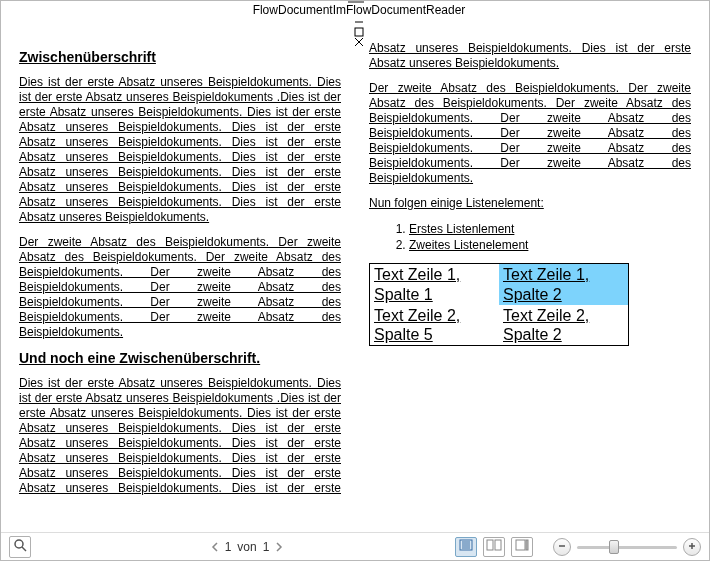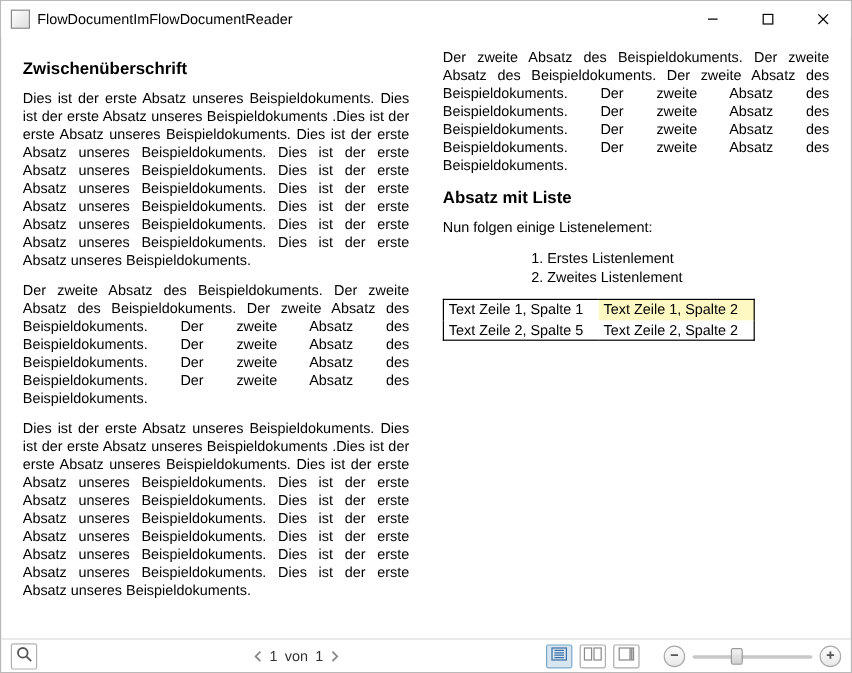--- a/index.html
+++ b/index.html
@@ -1,31 +1,31 @@
 <!DOCTYPE html>
 <html><head>
 <meta charset="utf-8">
 <style>
   * { box-sizing: border-box; }
   html, body { margin:0; padding:0; font-family: "Segoe UI", Tahoma, sans-serif; font-size:12px; color:#000; background:#fff; }
   .window { width:710px; height:561px; border:1px solid #b9b9b9; display:flex; flex-direction:column; }
-  .titlebar { height:30px; background:#fff; display:flex; align-items:center; padding:0 0 0 8px; }
+  .titlebar { height:30px; background:#fff; display:flex; align-items:center; padding:0 0 0 8px;flex-direction:column; }
   .titlebar .app-icon { width:16px; height:16px; border:1px solid #888; background:linear-gradient(135deg,#fff,#ddd); margin-right:6px; }
   .titlebar .title { flex:1; font-size:12px; }
   .winbtn { width:46px; height:30px; display:flex; align-items:center; justify-content:center; }
   .winbtn svg { display:block; }
-  .content { flex:1; overflow:hidden; padding:10px 18px 4px 18px; }
+  .content { flex:1; overflow:hidden; padding:10px 18px 4px 18px;text-decoration:underline; }
   .columns { column-count:2; column-gap:28px; column-fill:auto; height:480px; }
   .columns h3 { font-size:14px; font-weight:bold; margin:8px 0 10px 0; }
   .columns p { margin:0 0 10px 0; line-height:1.25; text-align:justify; hyphens:auto; }
   .columns ol { margin:2px 0 10px 0; padding-left:40px; }
-  .columns ol li { line-height:1.35;margin-left:47px; }
+  .columns ol li { line-height:1.35; }
   table.doc-table { border:1.5px solid #000; border-collapse:collapse; width:260px; margin-top:4px; }
-  table.doc-table td { padding:1px 4px; vertical-align:top; font-size:12px; line-height:1.2; }
-  tr.hrow td:nth-child(2) { background:#fef9c3; }
+  table.doc-table td { padding:1px 4px; vertical-align:top; font-size:16px; line-height:1.2; }
+  tr.hrow td:nth-child(2) { background:#7dd3fc; }
   .toolbar { height:28px; border-top:1px solid #ddd; display:flex; align-items:center; padding:0 8px; }
   .tb-left { width:30px; display:flex; }
   .sq-btn { width:22px; height:22px; border:1px solid #b0b0b0; border-radius:2px; background:#fff; display:flex; align-items:center; justify-content:center; }
   .tb-center { flex:1; display:flex; align-items:center; justify-content:center; gap:6px; font-size:12px; color:#333;}
   .nav-arrow { width:8px; height:12px; display:flex; align-items:center; justify-content:center; }
   .tb-right { display:flex; align-items:center; gap:6px; }
   .view-btn { width:22px; height:20px; border:1px solid #aaa; border-radius:2px; background:#fff; display:flex; align-items:center; justify-content:center; }
   .view-btn.active { background:#d8e6f2; border-color:#7aa7c7; }
   .zoom-btn { width:18px; height:18px; border:1px solid #aaa; border-radius:9px; background:linear-gradient(#fdfdfd,#e8e8e8); display:flex; align-items:center; justify-content:center; font-size:12px; color:#555;}
   .slider { width:100px; height:18px; position:relative; }
@@ -55,27 +55,27 @@
           <line x1="9" y1="1" x2="1" y2="9" stroke="#000"></line>
         </svg>
     </div>
   </div>
 
   <div class="content">
     <div class="columns" lang="de">
       <h3>Zwischenüberschrift</h3>
       <p>Dies ist der erste Absatz unseres Beispieldokuments. Dies ist der erste Absatz unseres Beispieldokuments .Dies ist der erste Absatz unseres Beispieldokuments. Dies ist der erste Absatz unseres Beispieldokuments. Dies ist der erste Absatz unseres Beispieldokuments. Dies ist der erste Absatz unseres Beispieldokuments. Dies ist der erste Absatz unseres Beispieldokuments. Dies ist der erste Absatz unseres Beispieldokuments. Dies ist der erste Absatz unseres Beispieldokuments. Dies ist der erste Absatz unseres Beispieldokuments.</p>
       <p>Der zweite Absatz des Beispieldokuments. Der zweite Absatz des Beispieldokuments. Der zweite Absatz des Beispieldokuments. Der zweite Absatz des Beispieldokuments. Der zweite Absatz des Beispieldokuments. Der zweite Absatz des Beispieldokuments. Der zweite Absatz des Beispieldokuments.</p>
+      <h3>Und noch eine Zwischenüberschrift.</h3>
       <p>Dies ist der erste Absatz unseres Beispieldokuments. Dies ist der erste Absatz unseres Beispieldokuments .Dies ist der erste Absatz unseres Beispieldokuments. Dies ist der erste Absatz unseres Beispieldokuments. Dies ist der erste Absatz unseres Beispieldokuments. Dies ist der erste Absatz unseres Beispieldokuments. Dies ist der erste Absatz unseres Beispieldokuments. Dies ist der erste Absatz unseres Beispieldokuments. Dies ist der erste Absatz unseres Beispieldokuments. Dies ist der erste Absatz unseres Beispieldokuments.</p>
       <p>Der zweite Absatz des Beispieldokuments. Der zweite Absatz des Beispieldokuments. Der zweite Absatz des Beispieldokuments. Der zweite Absatz des Beispieldokuments. Der zweite Absatz des Beispieldokuments. Der zweite Absatz des Beispieldokuments. Der zweite Absatz des Beispieldokuments.</p>
-      <h3>Absatz mit Liste</h3>
       <p>Nun folgen einige Listenelement:</p>
       <ol>
         <li>Erstes Listenlement</li>
-        <li>Zweites Listenlement</li>
+        <li>Zweites Listenelement</li>
       </ol>
       <table class="doc-table">
         <tbody>
             <tr class="hrow">
           <td>Text Zeile 1, Spalte 1</td>
           <td>Text Zeile 1, Spalte 2</td>
         </tr>
         <tr>
           <td>Text Zeile 2, Spalte 5</td>
           <td>Text Zeile 2, Spalte 2</td>

